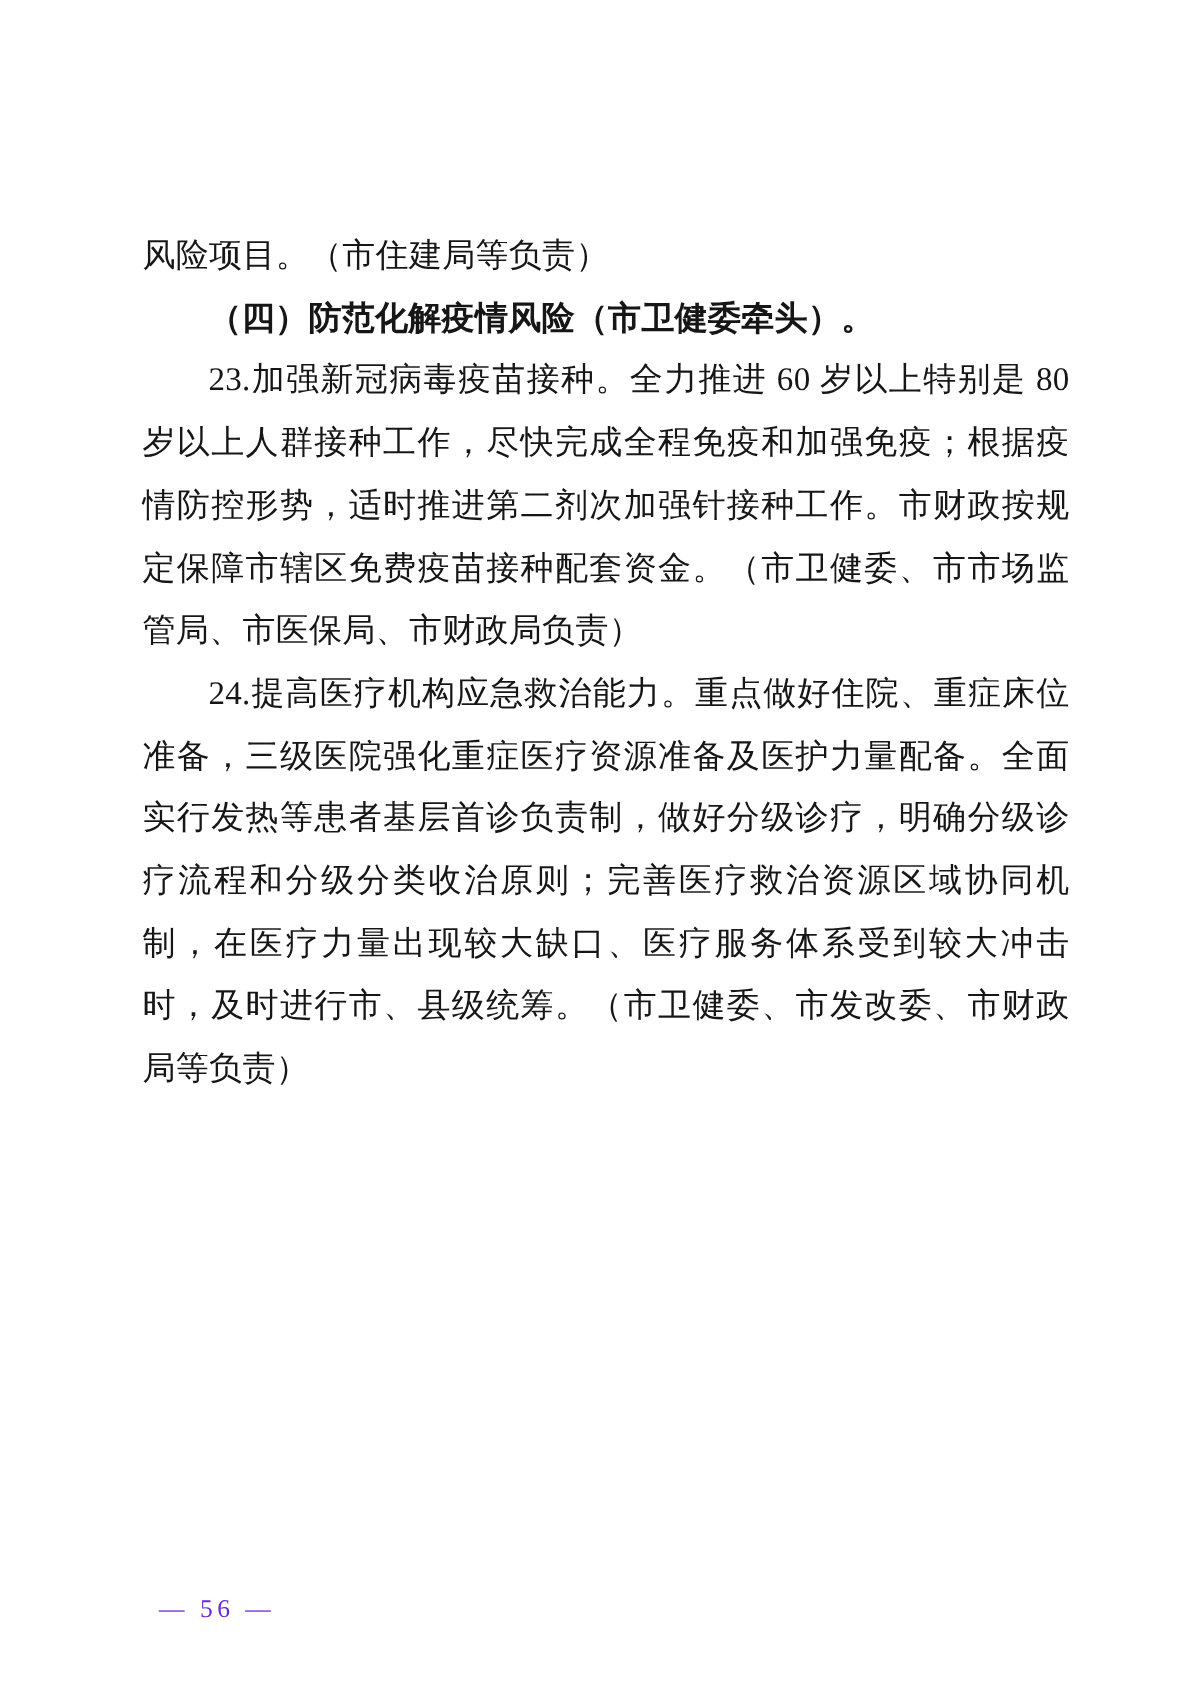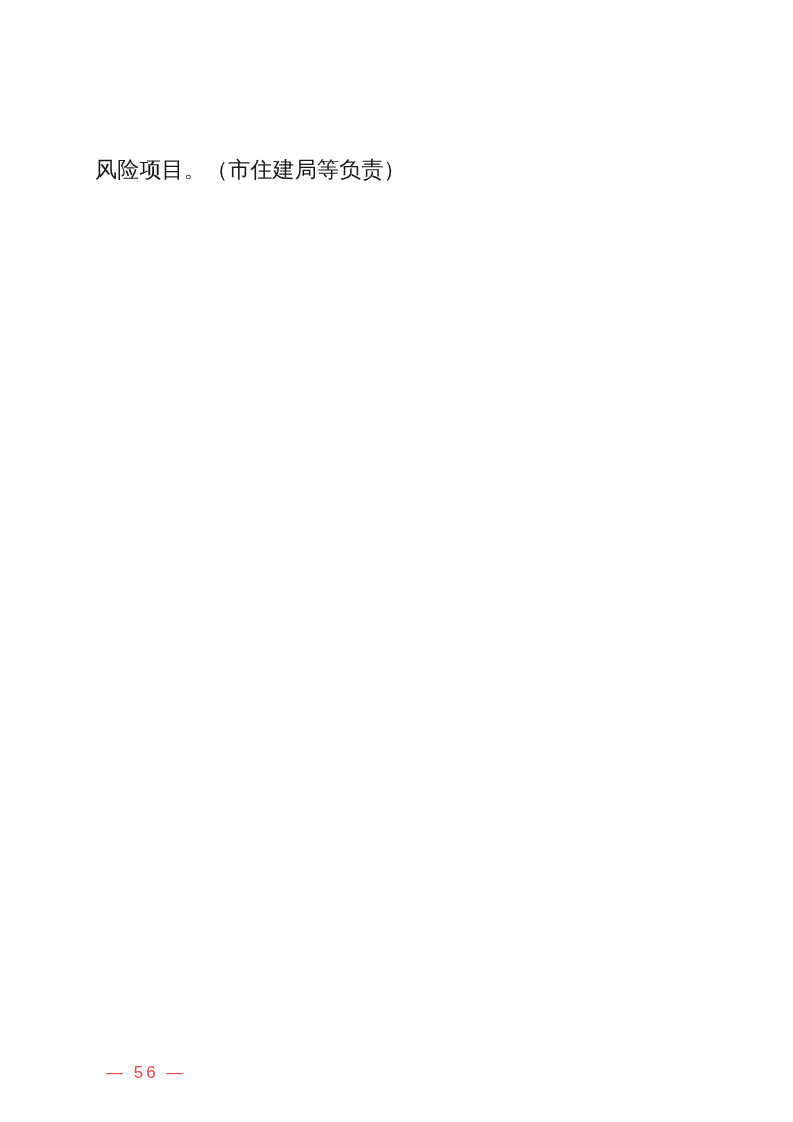--- a/index.html
+++ b/index.html
@@ -36,26 +36,29 @@
   }
   .para.heading {
     font-weight: bold;
   }
   .footer {
     position: absolute;
     left: 106px;
     top: 1031px;
     font-size: 17px;
     line-height: 22px;
-    color: #ef4444;
+    color: #6d28d9;
     letter-spacing: 3px;
-    font-family: Liberation Sans, sans-serif;
+    font-family: Liberation Serif, serif;
   }
 </style>
 </head>
 <body>
 
 <div class="page">
   <div class="content">
     <p class="para">风险项目。（市住建局等负责）</p>
+    <p class="para indent heading">（四）防范化解疫情风险（市卫健委牵头）。</p>
+    <p class="para indent">23.加强新冠病毒疫苗接种。全力推进 60 岁以上特别是 80 岁以上人群接种工作，尽快完成全程免疫和加强免疫；根据疫情防控形势，适时推进第二剂次加强针接种工作。市财政按规定保障市辖区免费疫苗接种配套资金。（市卫健委、市市场监管局、市医保局、市财政局负责）</p>
+    <p class="para indent">24.提高医疗机构应急救治能力。重点做好住院、重症床位准备，三级医院强化重症医疗资源准备及医护力量配备。全面实行发热等患者基层首诊负责制，做好分级诊疗，明确分级诊疗流程和分级分类收治原则；完善医疗救治资源区域协同机制，在医疗力量出现较大缺口、医疗服务体系受到较大冲击时，及时进行市、县级统筹。（市卫健委、市发改委、市财政局等负责）</p>
   </div>
   <div class="footer">— 56 —</div>
 </div>
 
 </body></html>

